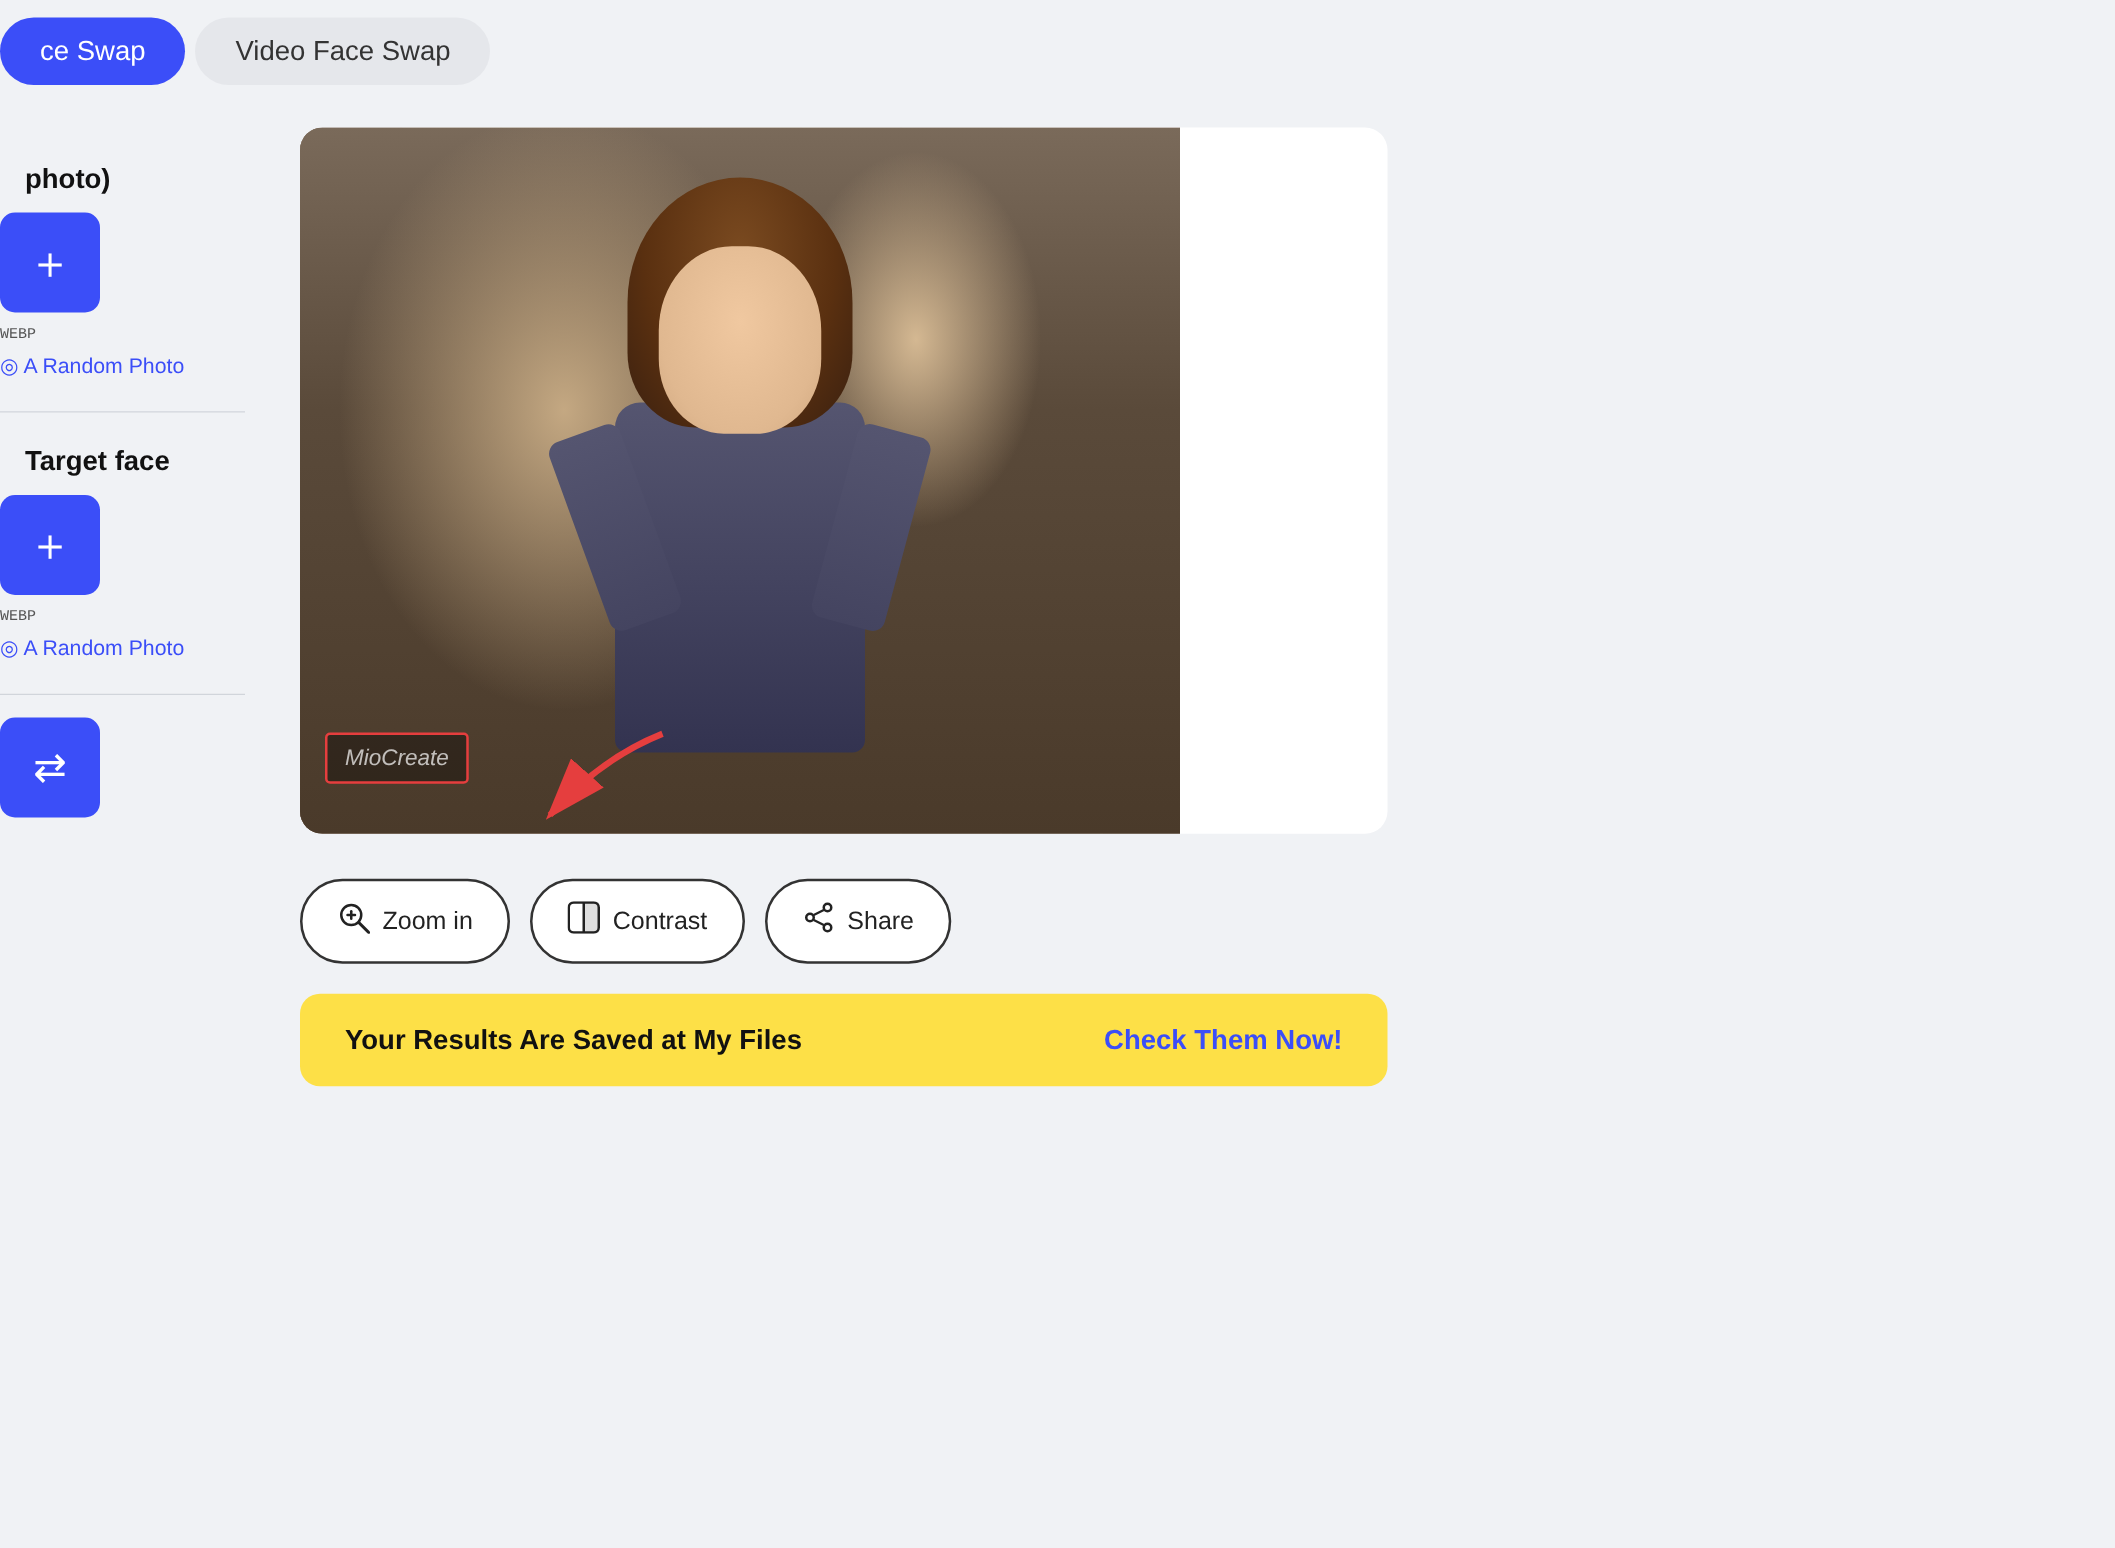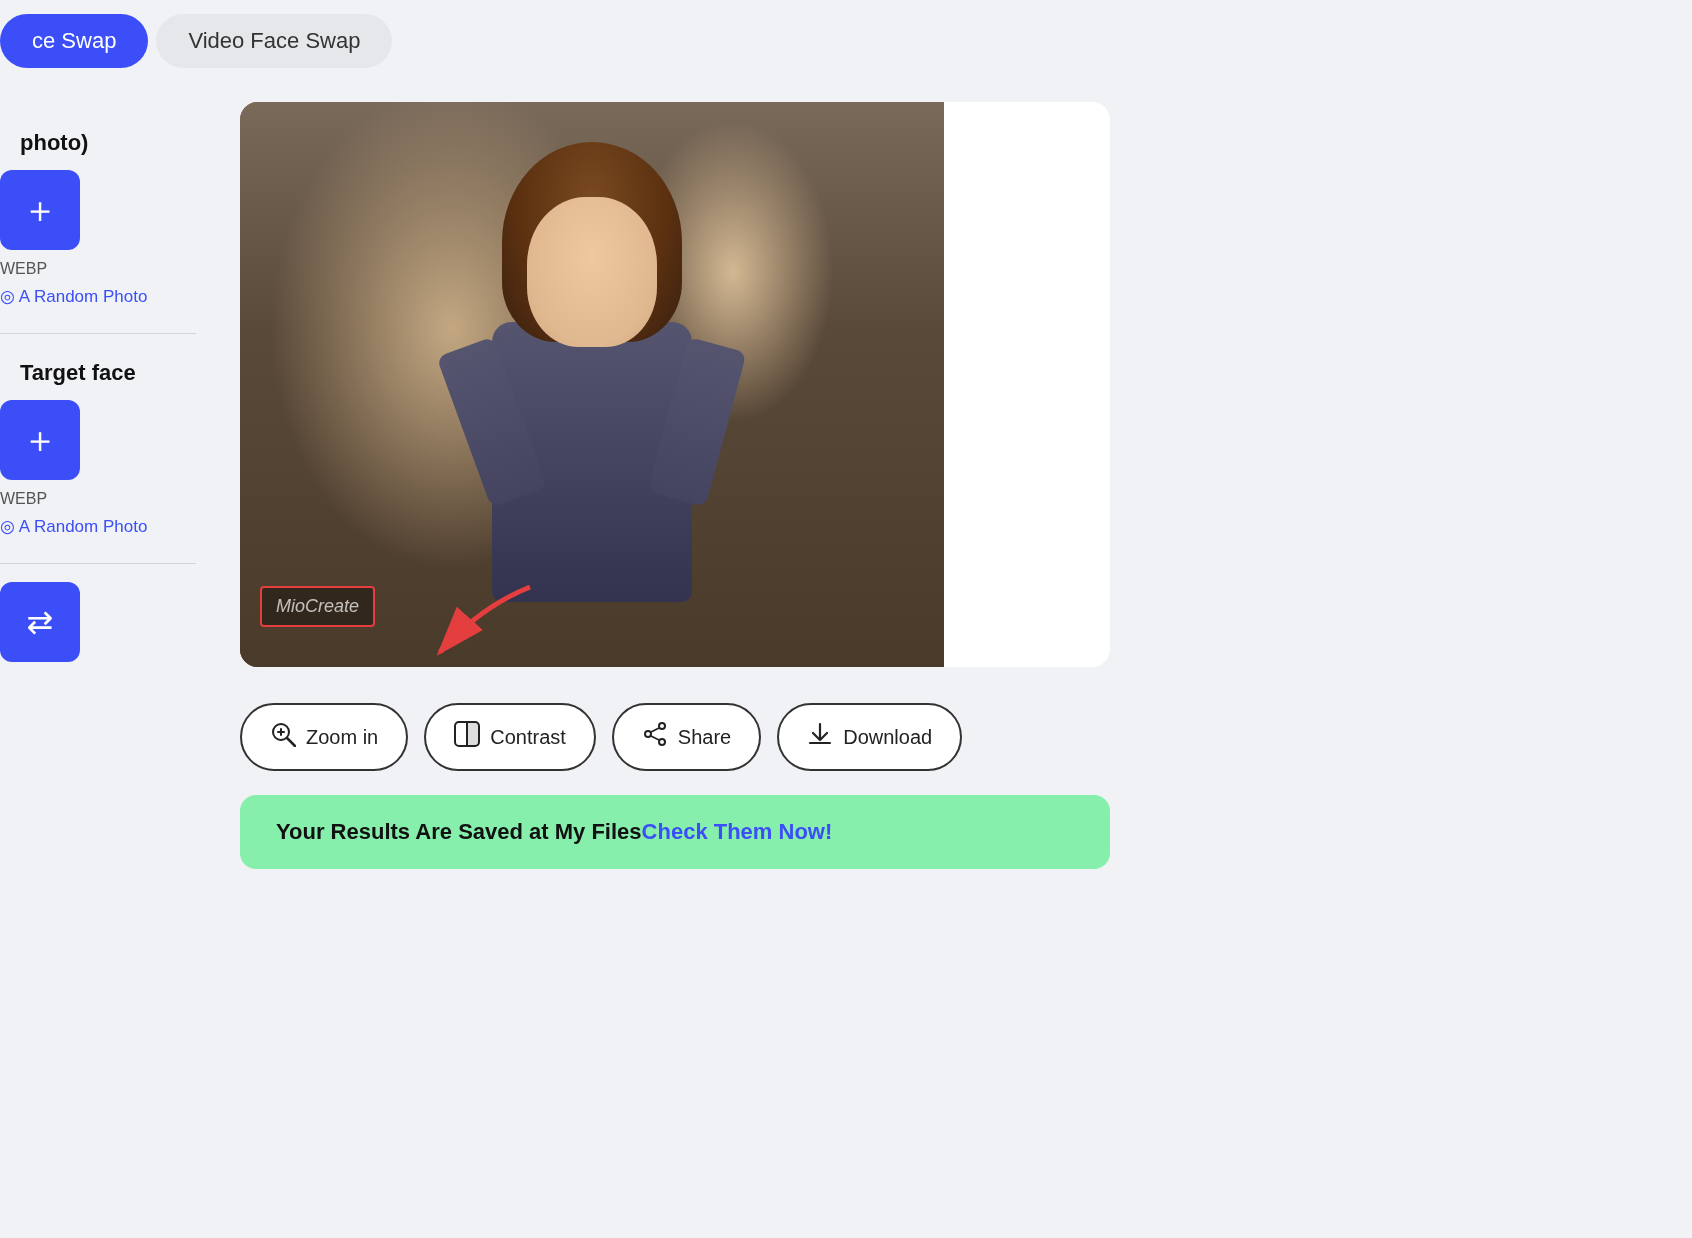--- a/index.html
+++ b/index.html
@@ -76,23 +76,24 @@
       align-items: center;
       justify-content: center;
     }
 
     .sidebar-upload-btn span {
       font-size: 36px;
       color: white;
     }
 
     .sidebar-file-type {
-      font-size: 16px;
+      font-size: 12px;
       color: #555;
       margin-bottom: 8px;
+      font-family: Liberation Mono, monospace;
     }
 
     .sidebar-random-link {
       font-size: 17px;
       color: #3b4ef8;
       text-decoration: none;
       display: flex;
       align-items: center;
       gap: 4px;
       margin-bottom: 8px;
@@ -205,26 +206,26 @@
       cursor: pointer;
       color: #222;
     }
 
     .btn-icon {
       font-size: 22px;
     }
 
     
     .results-bar {
-      background: #86efac;
+      background: #fde047;
       border-radius: 16px;
       padding: 24px 36px;
       display: flex;
       align-items: center;
-      justify-content: flex-start;
+      justify-content: space-between;
       width: 870px;
     }
 
     .results-bar-text {
       font-size: 22px;
       font-weight: 700;
       color: #111;
     }
 
     .results-bar-link {
@@ -460,30 +461,20 @@
             <circle cx="20" cy="5" r="3" stroke="#222" stroke-width="2"></circle>
             <circle cx="20" cy="21" r="3" stroke="#222" stroke-width="2"></circle>
             <circle cx="6" cy="13" r="3" stroke="#222" stroke-width="2"></circle>
             <line x1="17" y1="7" x2="9" y2="11" stroke="#222" stroke-width="1.8"></line>
             <line x1="9" y1="15" x2="17" y2="19" stroke="#222" stroke-width="1.8"></line>
           </svg>
         </span>
         <span>Share</span>
       </button>
 
-      <button class="action-btn">
-        <span class="btn-icon">
-          <svg width="26" height="26" viewBox="0 0 26 26" fill="none" xmlns="http://www.w3.org/2000/svg">
-            <path d="M13 3 L13 18" stroke="#222" stroke-width="2.2" stroke-linecap="round"></path>
-            <path d="M6 12 L13 19 L20 12" stroke="#222" stroke-width="2.2" stroke-linecap="round" stroke-linejoin="round" fill="none"></path>
-            <path d="M3 22 L23 22" stroke="#222" stroke-width="2.2" stroke-linecap="round"></path>
-          </svg>
-        </span>
-        <span>Download</span>
-      </button>
     </div>
 
     <div class="results-bar">
       <span class="results-bar-text">Your Results Are Saved at My Files</span>
       <a class="results-bar-link">Check Them Now!</a>
     </div>
 
   </div>
 </div>
 

